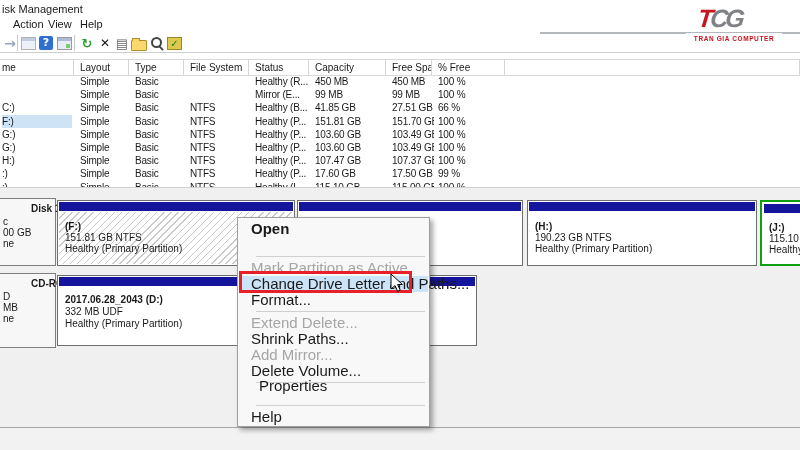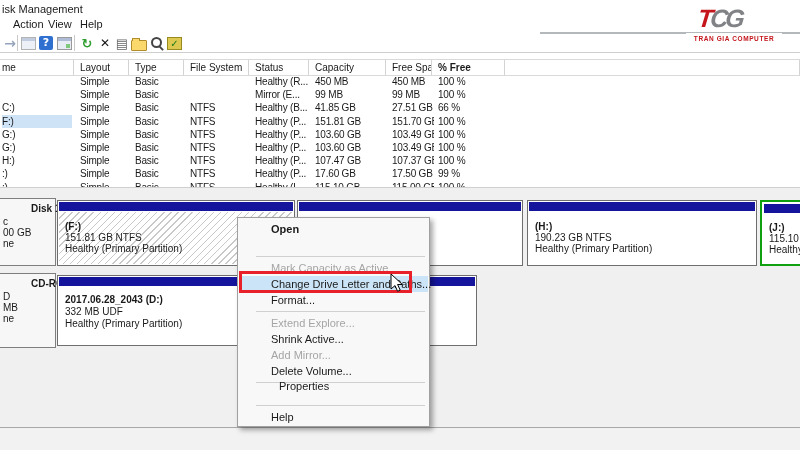--- a/index.html
+++ b/index.html
@@ -52,22 +52,22 @@
   .pbar{position:absolute;left:1px;right:1px;top:1px;height:9px;background:#14149C;}
   .ptxt{position:absolute;left:7px;font-size:10px;white-space:nowrap;}
   .ptxt.b{font-weight:bold;}
   .hatch{position:absolute;left:1px;right:1px;top:11px;bottom:1px;
          background:repeating-linear-gradient(135deg,#ffffff 0px,#ffffff 4px,#c9c9c9 4px,#c9c9c9 5px);}
   #part-j{border:2px solid #0FA00F;}
   #win-bottom-line{position:absolute;left:0;top:427px;width:800px;height:1px;background:#a8a8a8;}
   
   #ctxmenu{position:absolute;left:237px;top:217px;width:193px;height:210px;background:#f8f8f8;
            border:1px solid #a0a0a0;box-shadow:3px 3px 5px rgba(0,0,0,.35);box-sizing:border-box;}
-  .mi{position:absolute;left:1px;right:1px;height:16px;font-size:11px;line-height:16px;
-      padding-left:32px;white-space:nowrap;cursor:default;}
+  .mi{position:absolute;left:1px;right:1px;height:16px;font-size:15px;line-height:16px;
+      padding-left:12px;white-space:nowrap;cursor:default;}
   .mi.disabled{color:#a5a5a5;}
   .mi.highlighted{background:#cce4f7;}
   .mi.bold{font-weight:bold;}
   .msep{position:absolute;left:18px;right:4px;height:1px;background:#d0d0d0;}
   #red-box{position:absolute;left:239px;top:271px;width:173px;height:22px;border:3px solid #E8202A;box-sizing:border-box;}
   #cursor{position:absolute;left:390px;top:273px;}
   
   #logo-line{position:absolute;left:540px;top:32px;width:260px;height:2px;background:#b5b8ba;}
   #logo-patch{position:absolute;left:696px;top:8px;width:78px;height:23px;background:#fff;}
   #logo-letters{position:absolute;left:698px;top:4px;width:78px;font-style:italic;font-weight:900;
@@ -107,21 +107,21 @@
 
   <div id="listpane">
     <div id="lheader">
         <div class="hcell" style="left: 0px; width: 74px; padding-left: 2px;">me</div>
         <div class="hcell" style="left: 74px; width: 55px;">Layout</div>
         <div class="hcell" style="left: 129px; width: 55px;">Type</div>
         <div class="hcell" style="left: 184px; width: 65px;">File System</div>
         <div class="hcell" style="left: 249px; width: 60px;">Status</div>
         <div class="hcell" style="left: 309px; width: 77px;">Capacity</div>
         <div class="hcell" style="left: 386px; width: 46px;">Free Spa...</div>
-        <div class="hcell" style="left: 432px; width: 73px; font-weight: bold;">% Free</div>
+        <div class="hcell" style="left: 432px; width: 73px;">% Free</div>
         <div class="hcell" style="left: 505px; width: 295px;"></div>
       </div>
     <div id="vol-rows">
         <div class="vrow" style="top: 22px;">
           <span class="vc c0"></span>
           <span class="vc c1">Simple</span>
           <span class="vc c2">Basic</span>
           <span class="vc c3"></span>
           <span class="vc c4">Healthy (R...</span>
           <span class="vc c5">450 MB</span>
@@ -261,26 +261,26 @@
     </div>
 
     <div id="legend"></div>
   </div>
 
   <div id="win-bottom-line"></div>
 
   <div id="ctxmenu">
       <div class="mi normal bold" style="top: 3px;">Open</div>
       <div class="msep" style="top: 38px;"></div>
-      <div class="mi disabled" style="top: 42px;">Mark Capacity as Active</div>
+      <div class="mi disabled" style="top: 42px;">Mark Partition as Active</div>
       <div class="mi highlighted" style="top: 58px;">Change Drive Letter and Paths...</div>
       <div class="mi normal" style="top: 74px;">Format...</div>
       <div class="msep" style="top: 93px;"></div>
-      <div class="mi disabled" style="top: 97px;">Extend Explore...</div>
-      <div class="mi normal" style="top: 113px;">Shrink Active...</div>
+      <div class="mi disabled" style="top: 97px;">Extend Delete...</div>
+      <div class="mi normal" style="top: 113px;">Shrink Paths...</div>
       <div class="mi disabled" style="top: 129px;">Add Mirror...</div>
       <div class="mi normal" style="top: 145px;">Delete Volume...</div>
       <div class="msep" style="top: 164px;"></div>
       <div class="mi normal" style="top: 160px; margin-left: 8px;">Properties</div>
       <div class="msep" style="top: 187px;"></div>
       <div class="mi normal" style="top: 191px;">Help</div>
     </div>
 
   <div id="red-box"></div>
 

